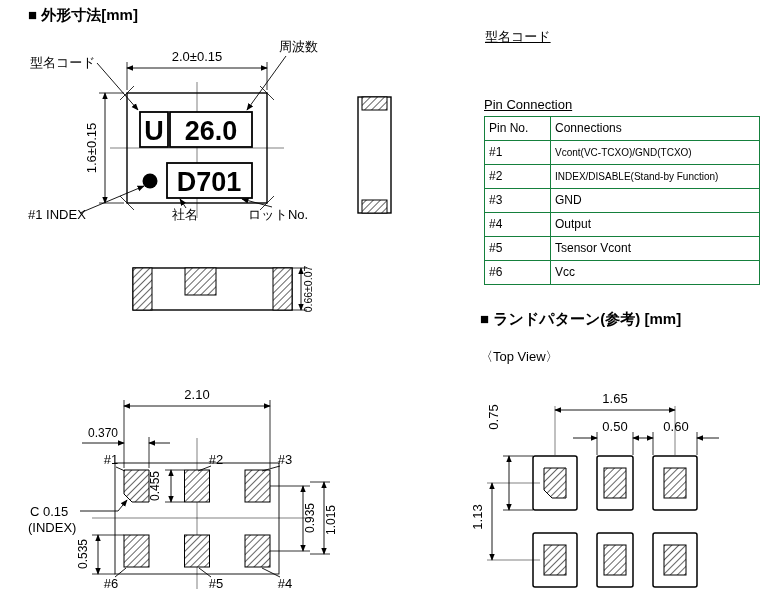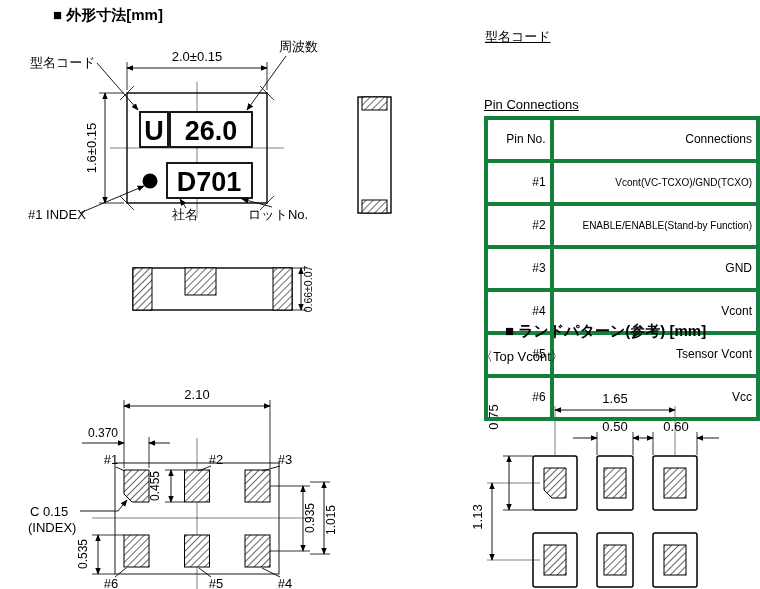--- a/index.html
+++ b/index.html
@@ -1,23 +1,23 @@
 <!DOCTYPE html>
 <html><head>
 <meta charset="utf-8">
 <style>
   html,body{margin:0;padding:0;background:#fff;}
   .page{position:relative;width:760px;height:589px;background:#fff;font-family:"Liberation Sans",sans-serif;color:#000;overflow:hidden;}
   .abs{position:absolute;}
-  .sec-title{font-size:15px;font-weight:bold;white-space:nowrap;margin-left:25px;}
+  .sec-title{font-size:15px;font-weight:bold;white-space:nowrap;}
   .subtitle{font-size:13px;white-space:nowrap;}
   .underlined{text-decoration:underline;}
   .mc{font-size:13px;line-height:17px;white-space:nowrap;}
   .pins{border-collapse:collapse;margin-top:3px;}
-  .pins th,.pins td{border:4px solid #15803d;font-size:12px;font-weight:normal;text-align:right;padding:12px 4px;height:15px;line-height:13px;white-space:nowrap;}
+  .pins th,.pins td{border:1px solid #15803d;font-size:12px;font-weight:normal;text-align:left;padding:4px 4px;height:15px;line-height:13px;white-space:nowrap;}
   .pins td.sm{font-size:10px;}
   svg{position:absolute;left:0;top:0;}
   svg text{font-family:"Liberation Sans",sans-serif;fill:#000;}
   .outline{fill:none;stroke:#000;stroke-width:1.4;}
   .mark-box{fill:#fff;stroke:#000;stroke-width:1.8;}
   .hatched{fill:url(#hatch);stroke:#000;stroke-width:1;}
   .land{fill:none;stroke:#000;stroke-width:1.5;}
   .thin{stroke:#000;stroke-width:0.8;}
   .thinrect{fill:none;stroke:#000;stroke-width:0.9;}
   .cl{stroke:#000;stroke-width:0.5;}
@@ -238,51 +238,51 @@
     </g>
   </svg>
 
   <div class="abs sec-title" style="left:28px;top:6px;">■ 外形寸法[mm]</div>
 
   <div class="abs mc" style="left:485px;top:28px;">
     <div class="underlined">型名コード</div>
   </div>
 
   <div class="abs" style="left:484px;top:96px;">
-    <div class="mc underlined">Pin Connections</div>
+    <div class="mc underlined">Pin Connection</div>
     <table class="pins">
       <tbody>
           <tr>
         <th style="width:58px">Pin No.</th>
         <th style="width:202px">Connections</th>
       </tr>
       <tr>
         <td>#1</td>
         <td class="sm">Vcont(VC-TCXO)/GND(TCXO)</td>
       </tr>
       <tr>
         <td>#2</td>
-        <td class="sm">ENABLE/ENABLE(Stand-by Function)</td>
+        <td class="sm">INDEX/DISABLE(Stand-by Function)</td>
       </tr>
       <tr>
         <td>#3</td>
         <td>GND</td>
       </tr>
       <tr>
         <td>#4</td>
-        <td>Vcont</td>
+        <td>Output</td>
       </tr>
       <tr>
         <td>#5</td>
         <td>Tsensor Vcont</td>
       </tr>
       <tr>
         <td>#6</td>
         <td>Vcc</td>
       </tr>
     </tbody>
       </table>
   </div>
 
-  <div class="abs sec-title" style="left:480px;top:322px;">■ ランドパターン(参考) [mm]</div>
-  <div class="abs subtitle" style="left:480px;top:348px;">〈Top Vcont〉</div>
+  <div class="abs sec-title" style="left:480px;top:310px;">■ ランドパターン(参考) [mm]</div>
+  <div class="abs subtitle" style="left:480px;top:348px;">〈Top View〉</div>
 
 </div>
 
 </body></html>

